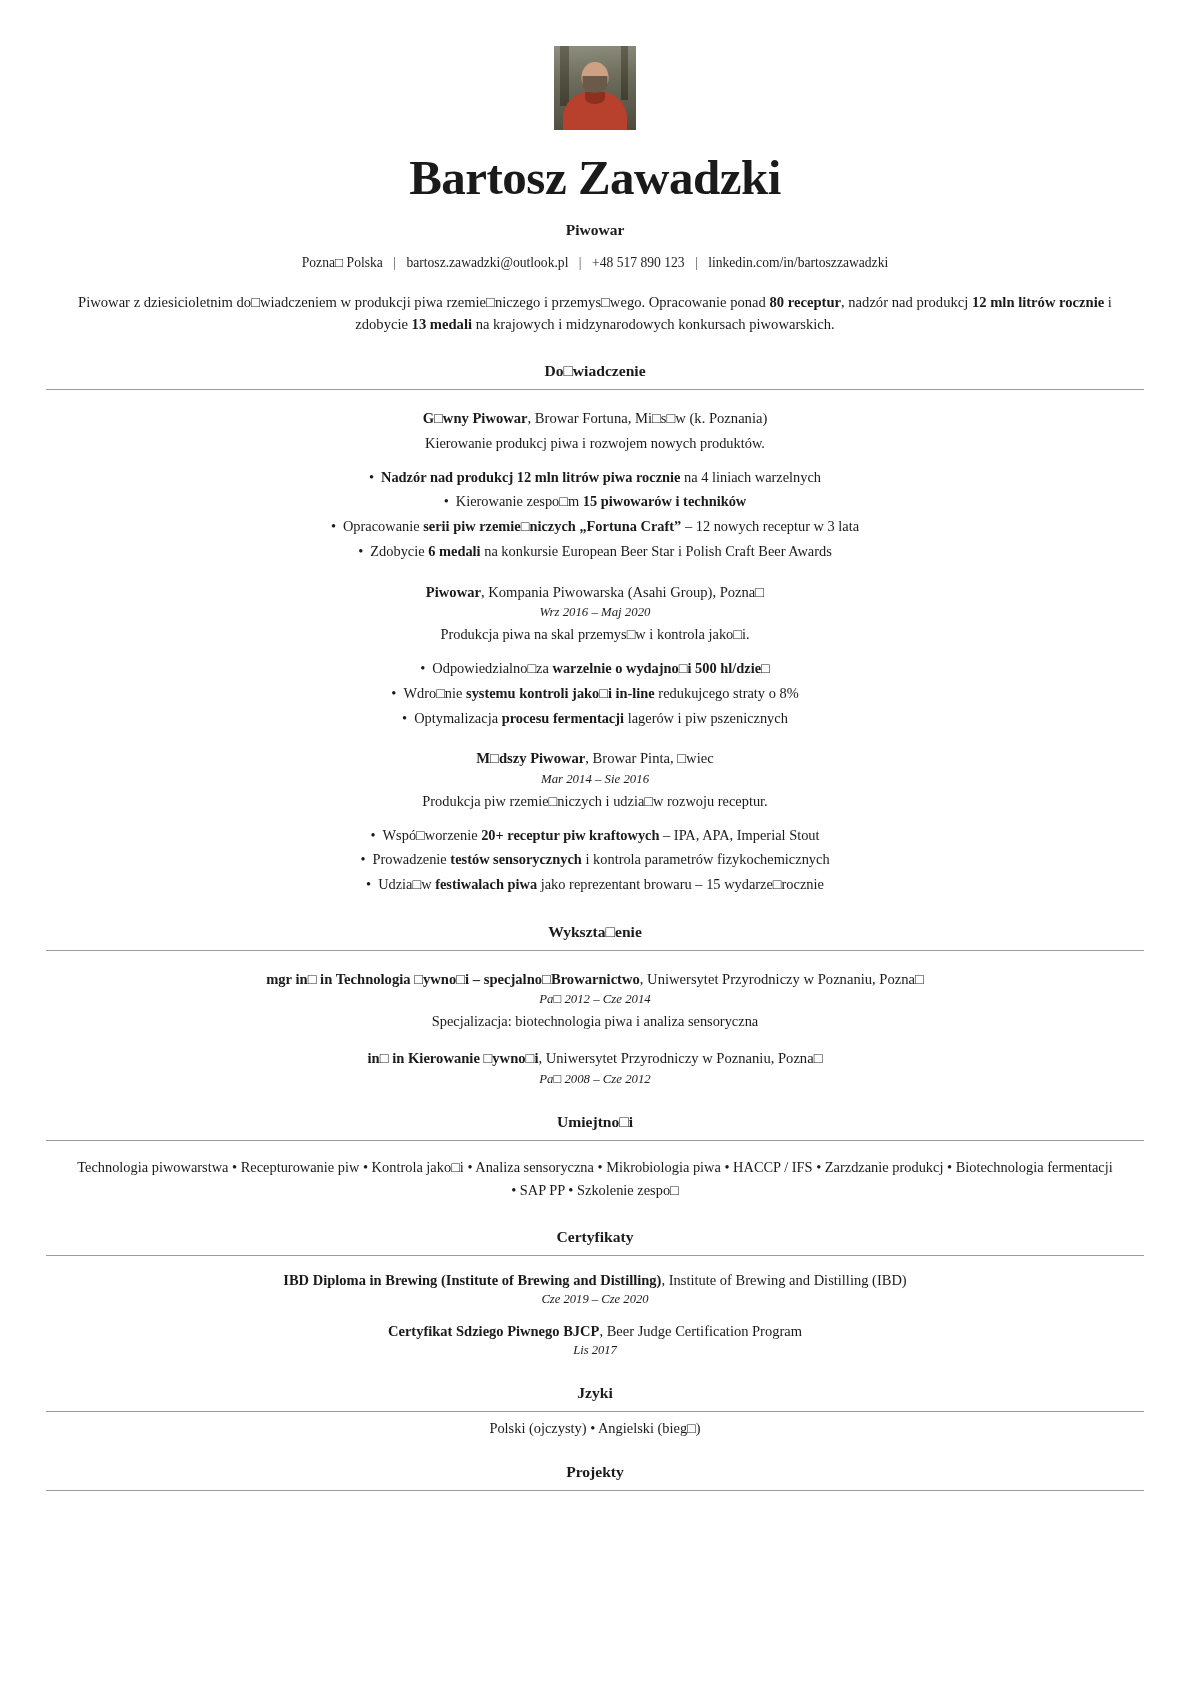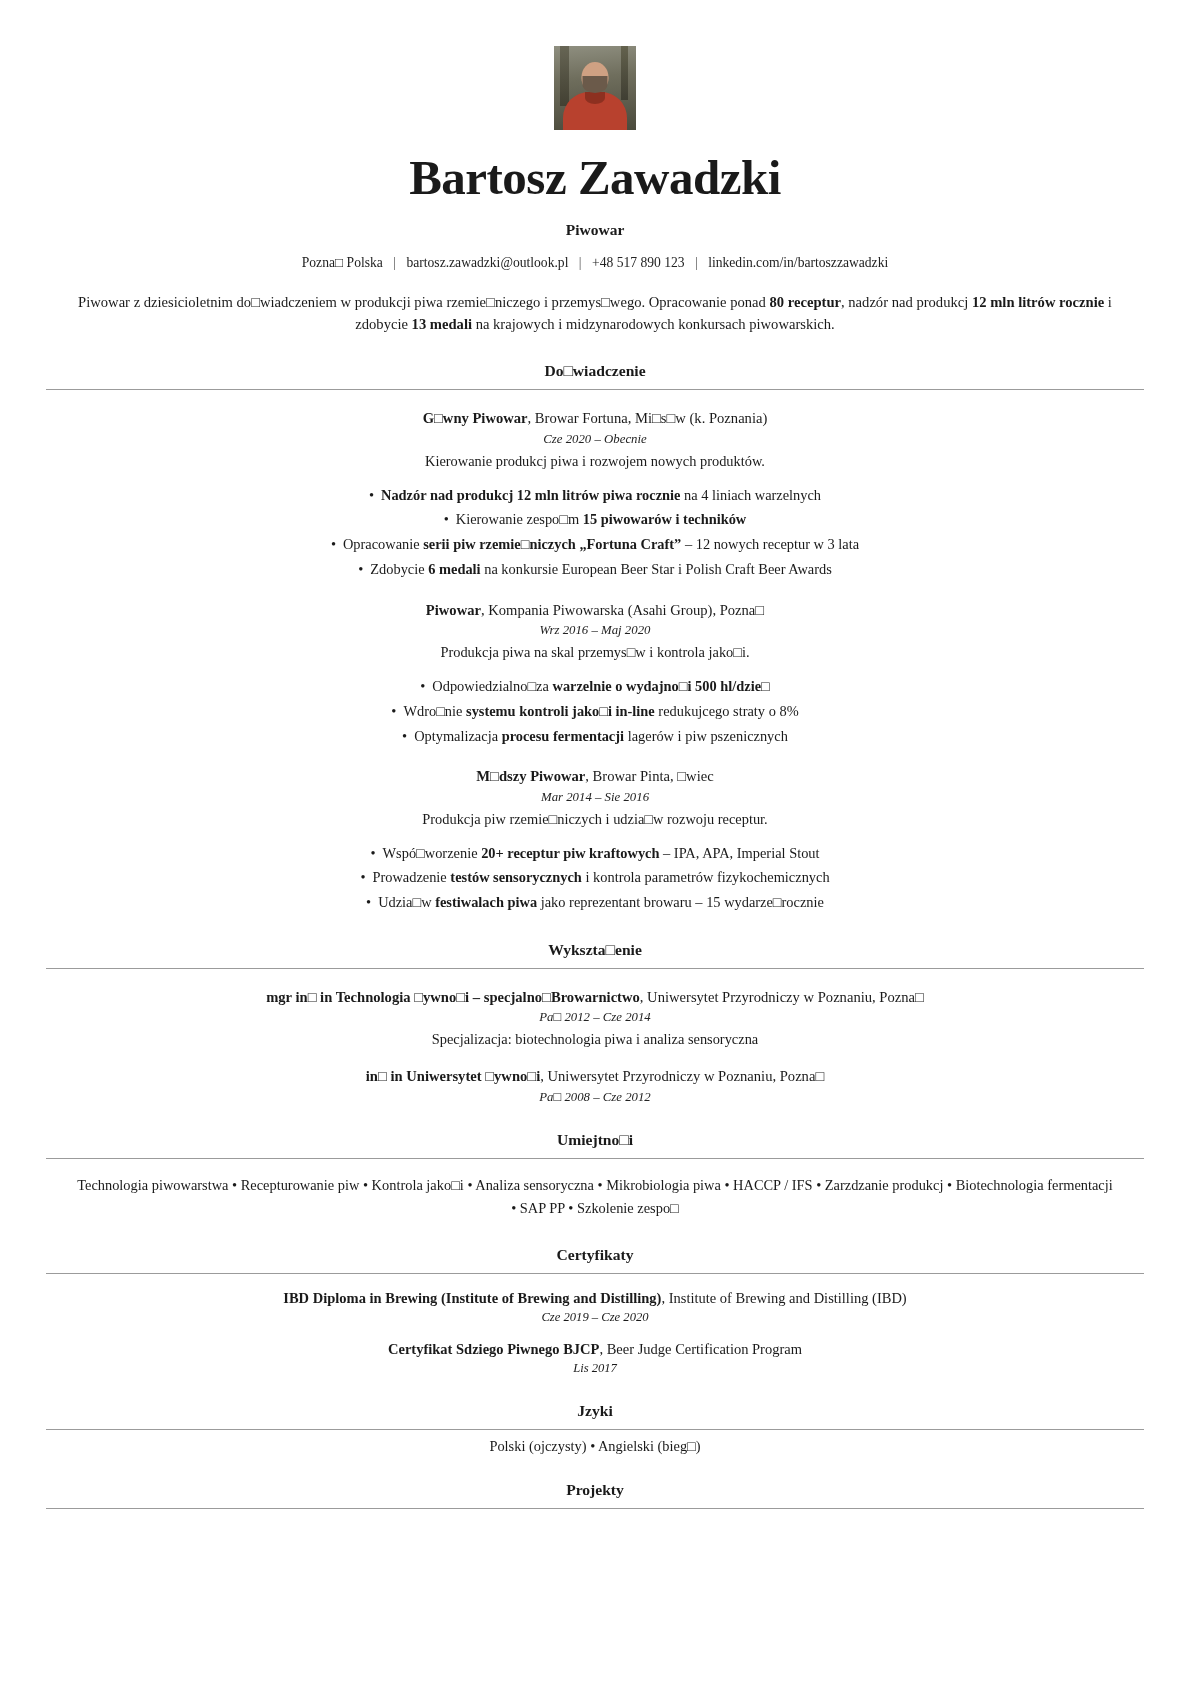--- a/index.html
+++ b/index.html
@@ -114,21 +114,20 @@
 
   <div class="summary">
     <span>Piwowar z dziesicioletnim do□wiadczeniem w produkcji piwa rzemie□niczego i przemys□wego. Opracowanie ponad </span><b>80 receptur</b><span>, nadzór nad produkcj </span><b>12 mln litrów rocznie</b><span> i zdobycie </span><b>13 medali</b><span> na krajowych i midzynarodowych konkursach piwowarskich.</span>
   </div>
 
   <div class="section-title">Do□wiadczenie</div>
   <div class="rule"></div>
   <div id="experience-list">
       <div class="entry">
         <div class="entry-head"><b>G□wny Piwowar</b><span>, Browar Fortuna, Mi□s□w (k. Poznania)</span></div>
-        <div class="entry-dates">Cze 2020 – Obecnie</div>
         <div class="entry-desc">Kierowanie produkcj piwa i rozwojem nowych produktów.</div>
         <ul class="bullets">
           <li><b>Nadzór nad produkcj 12 mln litrów piwa rocznie</b><span> na 4 liniach warzelnych</span></li>
           <li><span>Kierowanie zespo□m </span><b>15 piwowarów i techników</b></li>
           <li><span>Opracowanie </span><b>serii piw rzemie□niczych „Fortuna Craft”</b><span> – 12 nowych receptur w 3 lata</span></li>
           <li><span>Zdobycie </span><b>6 medali</b><span> na konkursie European Beer Star i Polish Craft Beer Awards</span></li>
         </ul>
       </div>
       <div class="entry">
         <div class="entry-head"><b>Piwowar</b><span>, Kompania Piwowarska (Asahi Group), Pozna□</span></div>
@@ -154,21 +153,21 @@
 
   <div class="section-title">Wykszta□enie</div>
   <div class="rule"></div>
   <div id="education-list">
       <div class="entry">
         <div class="entry-head"><b>mgr in□ in Technologia □ywno□i – specjalno□Browarnictwo</b><span>, Uniwersytet Przyrodniczy w Poznaniu, Pozna□</span></div>
         <div class="entry-dates">Pa□ 2012 – Cze 2014</div>
         <div class="entry-desc">Specjalizacja: biotechnologia piwa i analiza sensoryczna</div>
       </div>
       <div class="entry">
-        <div class="entry-head"><b>in□ in Uniwersytet □ywno□i</b><span>, Uniwersytet Przyrodniczy w Poznaniu, Pozna□</span></div>
+        <div class="entry-head"><b>in□ in Kierowanie □ywno□i</b><span>, Uniwersytet Przyrodniczy w Poznaniu, Pozna□</span></div>
         <div class="entry-dates">Pa□ 2008 – Cze 2012</div>
       </div>
     </div>
 
   <div class="section-title">Umiejtno□i</div>
   <div class="rule"></div>
   <div class="inline-list">
     <span>Technologia piwowarstwa • Recepturowanie piw • Kontrola jako□i • Analiza sensoryczna • Mikrobiologia piwa • HACCP / IFS • Zarzdzanie produkcj • Biotechnologia</span>
     <span>fermentacji • SAP PP • Szkolenie zespo□</span>
   </div>

